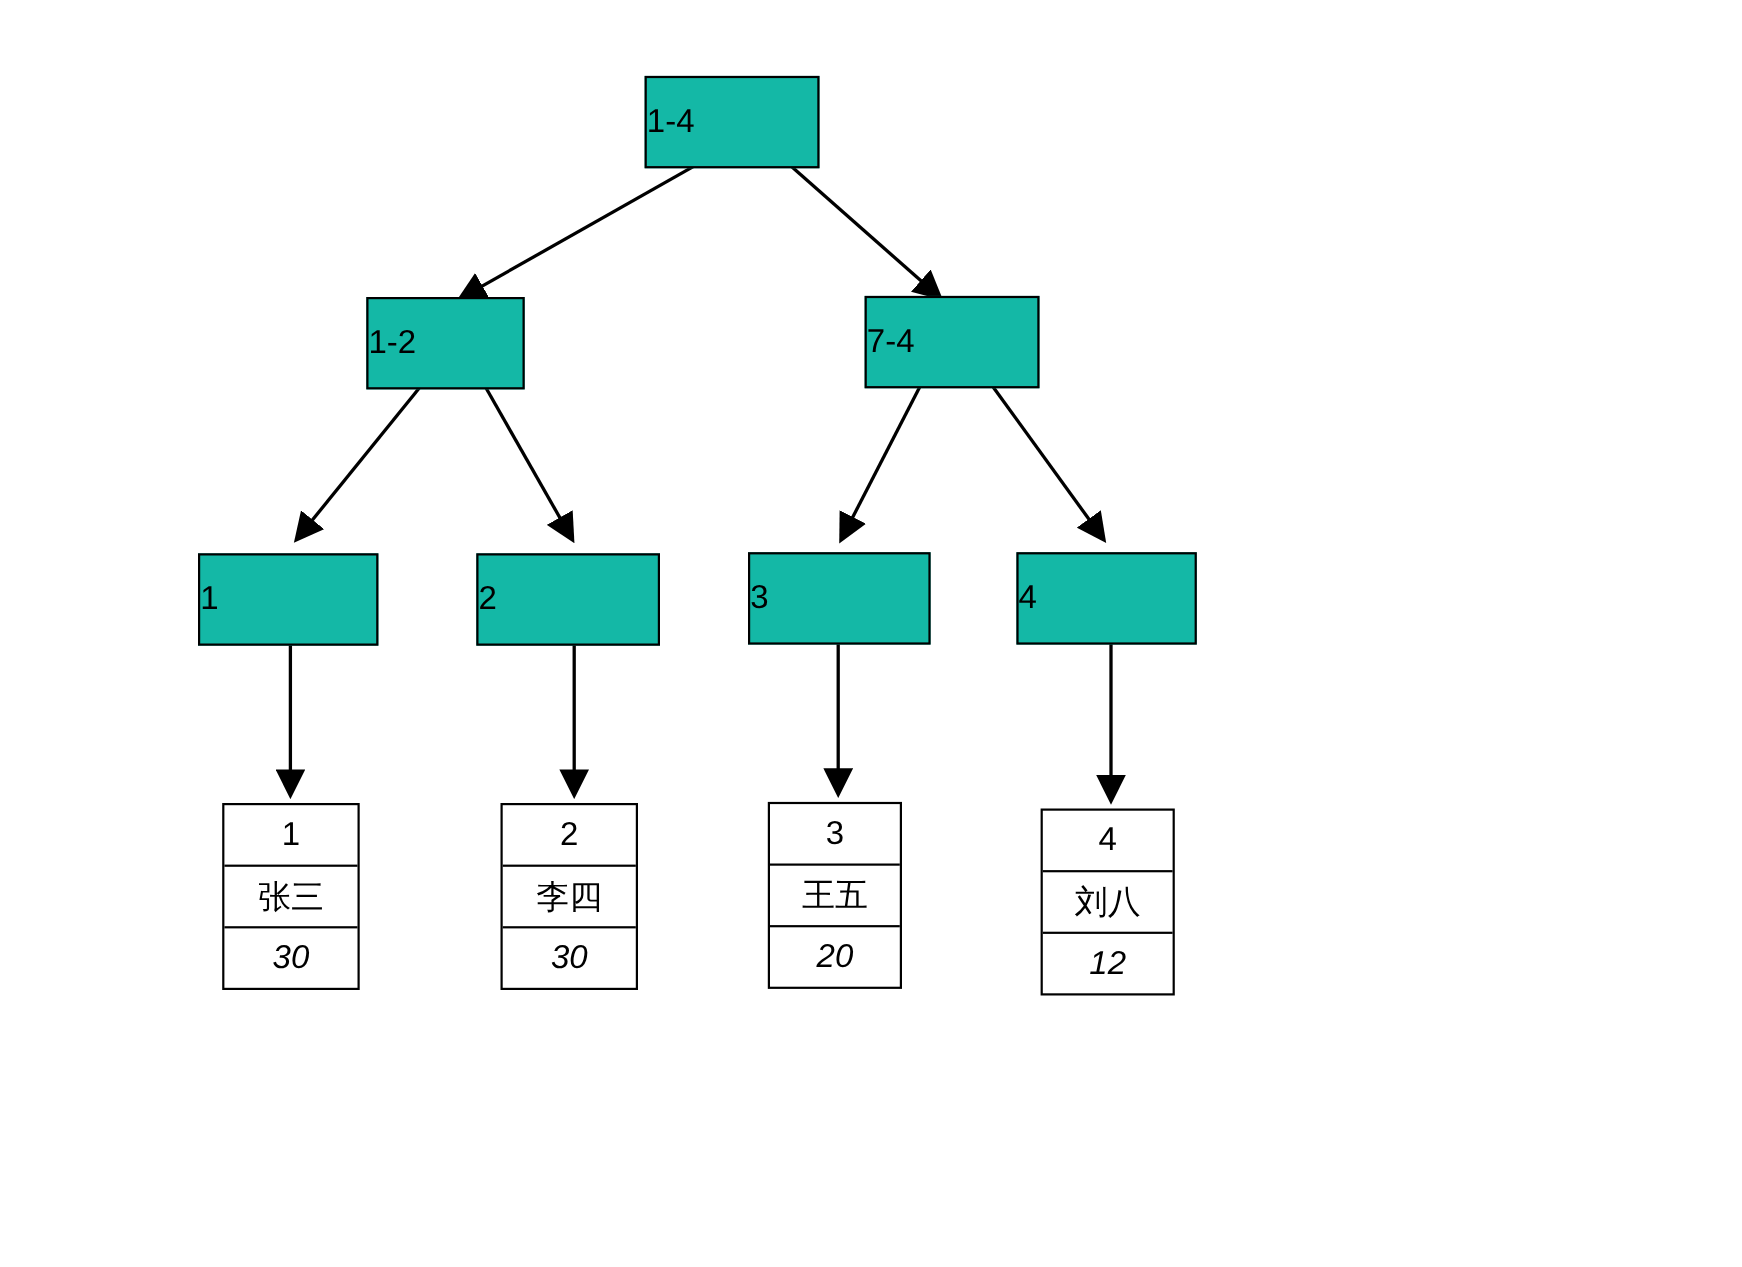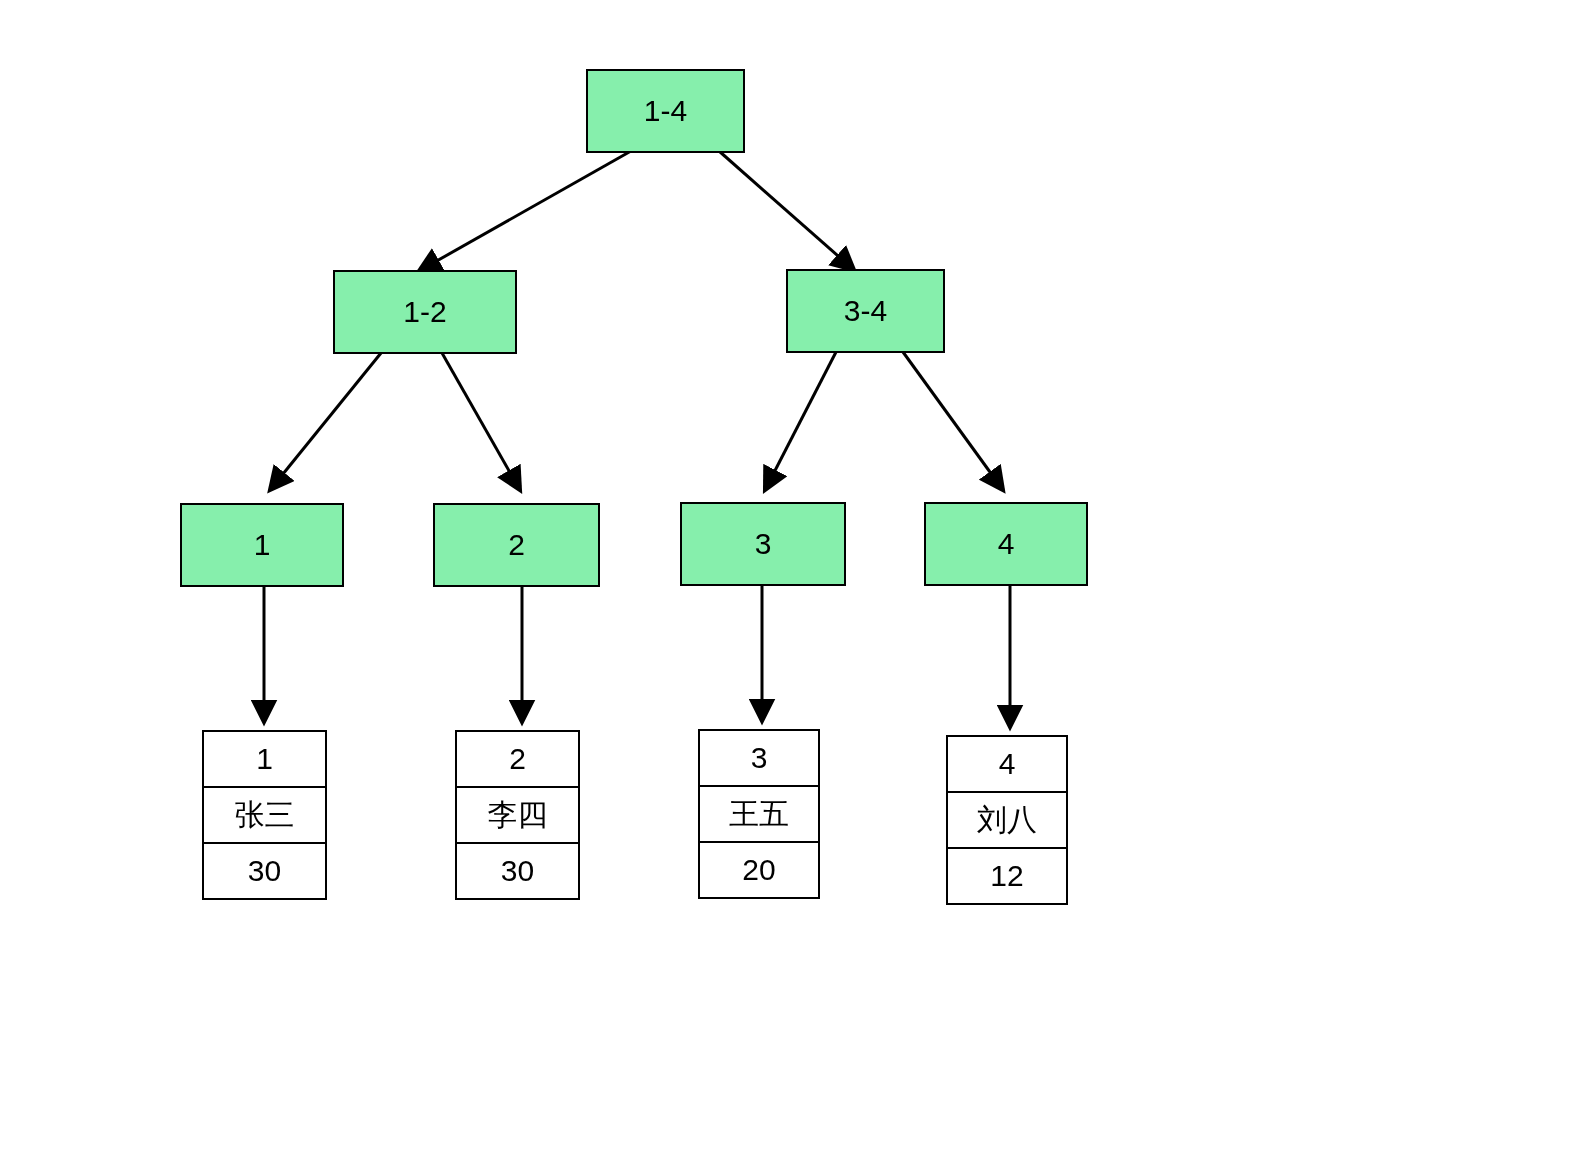--- a/index.html
+++ b/index.html
@@ -18,24 +18,23 @@
   svg.edges {
     position: absolute;
     left: 0; top: 0;
     width: 1584px;
     height: 1152px;
     pointer-events: none;
   }
   .box {
     position: absolute;
     border: 2px solid #000;
-    background: #86efac;
+    background: #14b8a6;
     display: flex;
     align-items: center;
-    justify-content: center;
     font-size: 30px;
     color: #000;
     box-sizing: border-box;
   }
   .leaf-table {
     position: absolute;
     border: 2px solid #000;
     background: #fff;
     box-sizing: border-box;
     display: flex;
@@ -46,20 +45,21 @@
     border-bottom: 2px solid #000;
     display: flex;
     align-items: center;
     justify-content: center;
     font-size: 30px;
     color: #000;
     box-sizing: border-box;
   }
   .leaf-table .cell:last-child {
     border-bottom: none;
+    font-style: italic;
   }
 </style>
 </head>
 <body>
 
 <div class="canvas">
 
   <svg class="edges" viewBox="0 0 1584 1152">
     <defs>
       <marker id="arrow" viewBox="0 0 12 12" refX="10" refY="6" markerWidth="9" markerHeight="9" orient="auto-start-reverse">
@@ -85,25 +85,25 @@
 
     <line x1="762" y1="584" x2="762" y2="721" stroke="#000" stroke-width="3" marker-end="url(#arrow)"></line>
 
     <line x1="1010" y1="584" x2="1010" y2="727" stroke="#000" stroke-width="3" marker-end="url(#arrow)"></line>
   </svg>
 
   <div class="box" style="left:586px; top:69px; width:159px; height:84px;">
     <span>1-4</span>
   </div>
 
-  <div class="box" style="left:333px; top:270px; width:184px; height:84px;">
+  <div class="box" style="left:333px; top:270px; width:144px; height:84px;">
     <span>1-2</span>
   </div>
   <div class="box" style="left:786px; top:269px; width:159px; height:84px;">
-    <span>3-4</span>
+    <span>7-4</span>
   </div>
 
   <div class="box" style="left:180px; top:503px; width:164px; height:84px;">
     <span>1</span>
   </div>
   <div class="box" style="left:433px; top:503px; width:167px; height:84px;">
     <span>2</span>
   </div>
   <div class="box" style="left:680px; top:502px; width:166px; height:84px;">
     <span>3</span>

